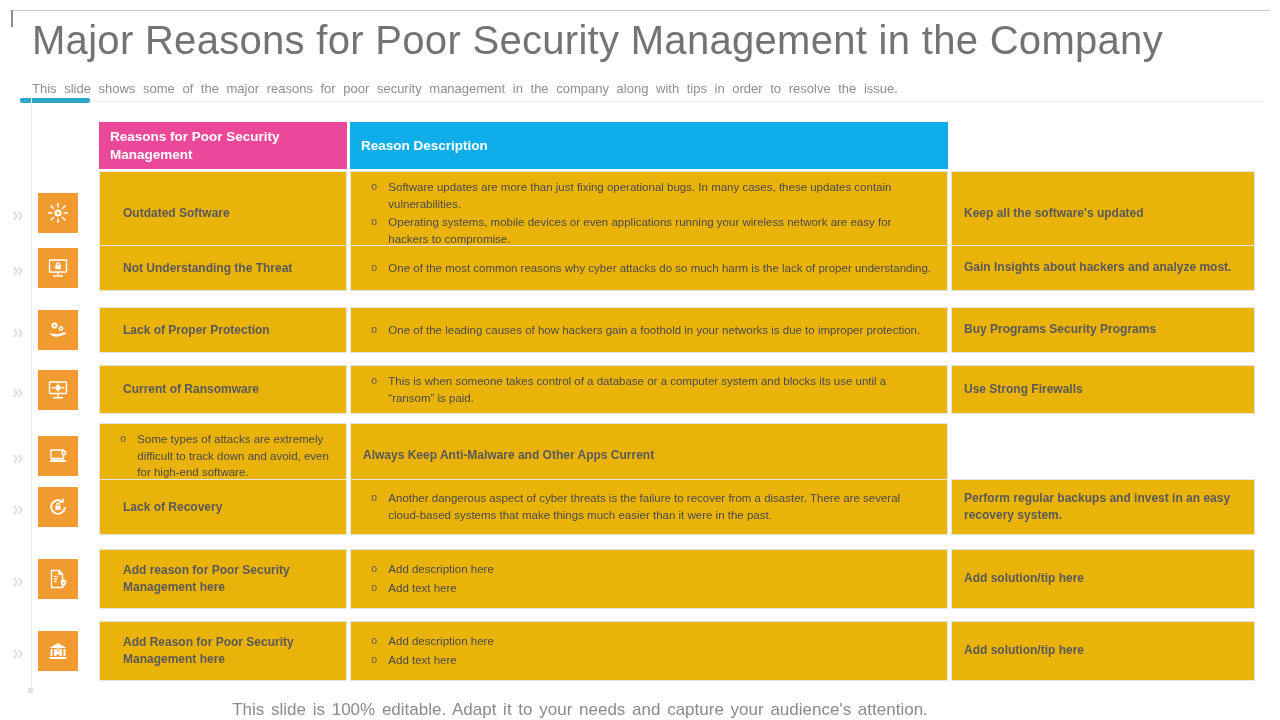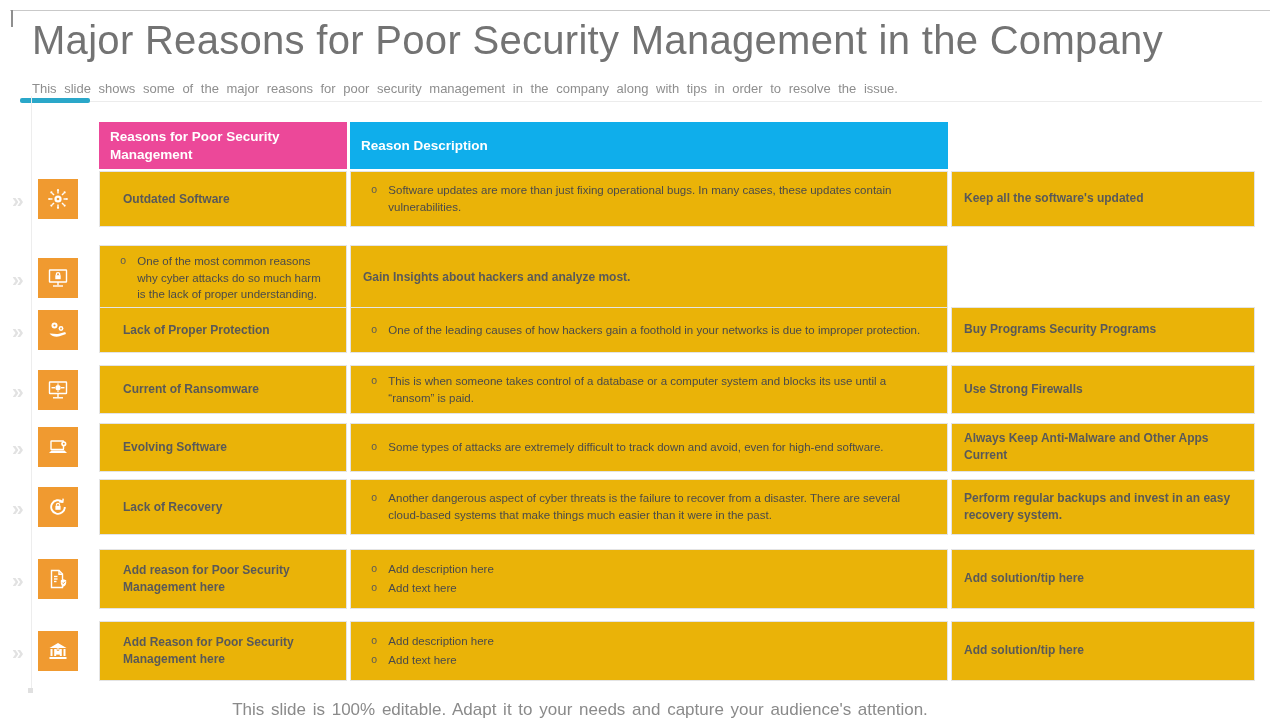--- a/index.html
+++ b/index.html
@@ -125,39 +125,43 @@
               <circle cx="18.6" cy="5.4" r="1.1"></circle>
             </g>
           </svg>
       </span>
     </div>
     <div class="cell reason-cell">
         <span>Outdated Software</span>
       </div>
     <div class="cell desc-cell">
       <div class="bullet">Software updates are more than just fixing operational bugs. In many cases, these updates contain vulnerabilities.</div>
+      <div class="bullet">Operating systems, mobile devices or even applications running your wireless network are easy for hackers to compromise.</div>
     </div>
     <div class="cell tip-cell">
         <span>Keep all the software's updated</span>
       </div>
   </div>
 
   <div class="t-row" style="height:46px; margin-top:18px;">
     <div class="icon-cell">
       <span class="chevron">»</span>
       <span class="icon-tile">
         <svg width="24" height="24" viewBox="0 0 24 24" fill="none" stroke="#fff" stroke-width="1.4">
             <rect x="3.5" y="4" width="17" height="12" rx="0.5"></rect>
             <line x1="7" y1="20" x2="17" y2="20"></line>
             <line x1="12" y1="16" x2="12" y2="19.3"></line>
             <rect x="9.3" y="9.2" width="5.4" height="4" fill="#fff" stroke="none"></rect>
             <path d="M10.4 9.2 V8.2 a1.6 1.6 0 0 1 3.2 0 v1"></path>
           </svg>
       </span>
     </div>
+    <div class="cell reason-cell">
+        <span>Not Understanding the Threat</span>
+      </div>
     <div class="cell desc-cell">
       <div class="bullet">One of the most common reasons why cyber attacks do so much harm is the lack of proper understanding.</div>
     </div>
     <div class="cell tip-cell">
         <span>Gain Insights about hackers and analyze most.</span>
       </div>
   </div>
 
   <div class="t-row" style="height:46px; margin-top:16px;">
     <div class="icon-cell">
@@ -215,23 +219,20 @@
       <span class="chevron">»</span>
       <span class="icon-tile">
         <svg width="24" height="24" viewBox="0 0 24 24">
             <rect x="5" y="6" width="12.5" height="8.5" rx="0.5" fill="none" stroke="#fff" stroke-width="1.4"></rect>
             <path d="M3 18 h18 l-2.5 -2.5 H5.5 z" fill="#fff"></path>
             <circle cx="17.8" cy="8.8" r="2.6" fill="#fff"></circle>
             <circle cx="17.8" cy="8.8" r="1" fill="#F09A30"></circle>
           </svg>
       </span>
     </div>
-    <div class="cell reason-cell">
-        <span>Evolving  Software</span>
-      </div>
     <div class="cell desc-cell">
       <div class="bullet">Some types of attacks are extremely difficult to track down and avoid, even for high-end software.</div>
     </div>
     <div class="cell tip-cell">
         <span>Always Keep Anti-Malware and Other Apps Current</span>
       </div>
   </div>
 
   <div class="t-row" style="height:56px; margin-top:14px;">
     <div class="icon-cell">

